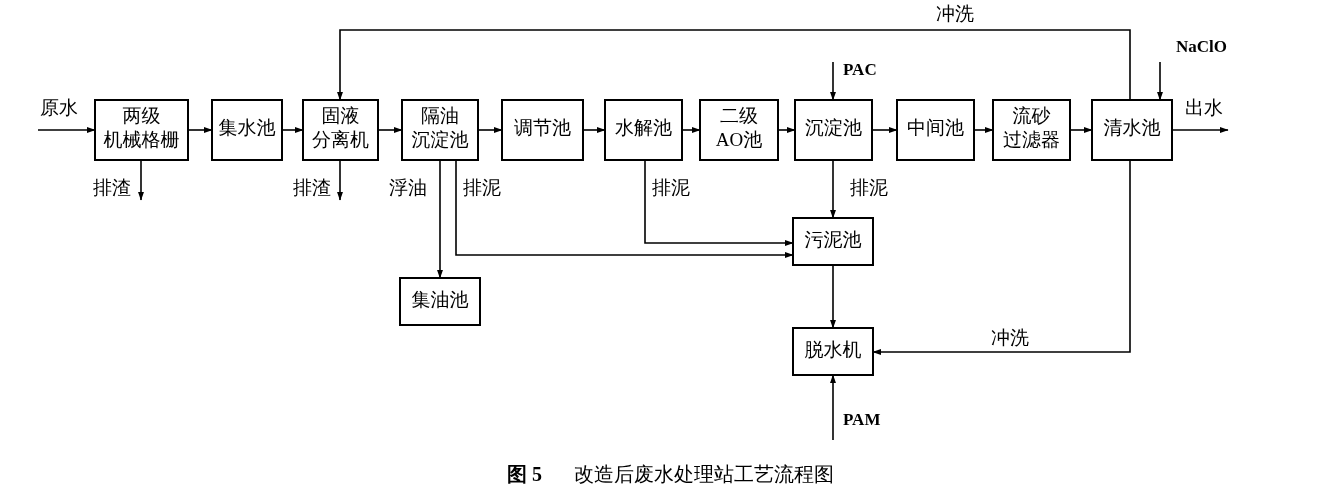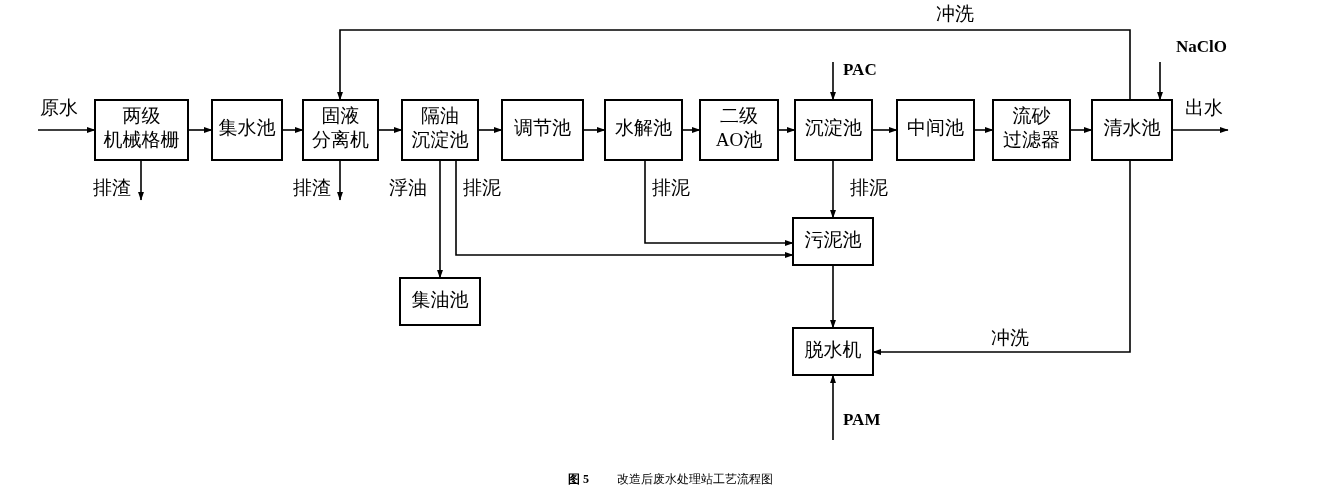--- a/index.html
+++ b/index.html
@@ -4,21 +4,21 @@
 <style>
   html,body{margin:0;padding:0;background:#ffffff;}
   body{width:1341px;height:494px;font-family:"Liberation Serif","DejaVu Serif",serif;}
   #diagram-root{position:relative;width:1341px;height:494px;background:#fff;overflow:hidden;}
   svg#flow{position:absolute;left:0;top:0;width:1341px;height:494px;}
   .node-box{fill:#ffffff;stroke:#000000;stroke-width:2;}
   .edge{stroke:#000000;stroke-width:1.6;fill:none;}
   .node-label{font-family:"Liberation Serif","DejaVu Serif",serif;font-size:19px;fill:#000;text-anchor:middle;dominant-baseline:middle;}
   .edge-label{font-family:"Liberation Serif","DejaVu Serif",serif;font-size:19px;fill:#000;dominant-baseline:middle;}
   .edge-label.latin{font-weight:bold;font-size:17px;}
-  .caption{position:absolute;left:0;bottom:6px;width:1341px;text-align:center;font-size:12px;color:#000;
+  .caption{position:absolute;left:0;bottom:6px;width:1341px;text-align:center;font-size:20px;color:#000;
            font-family:"Liberation Serif","DejaVu Serif",serif;}
   .caption .cap-num{font-weight:bold;}
   .cap-gap{display:inline-block;width:22px;}
 </style>
 </head>
 <body>
 
 <div id="diagram-root">
 
   <svg id="flow" viewBox="0 0 1341 494">

